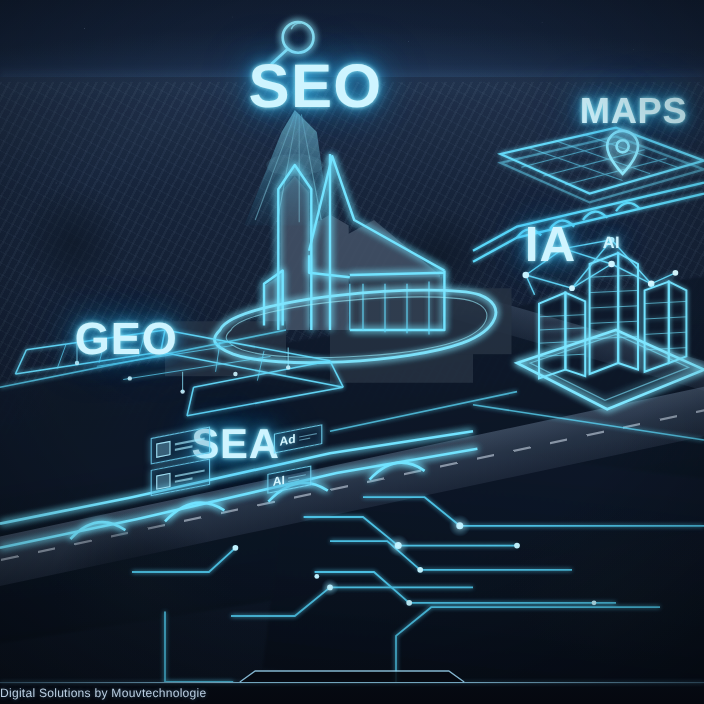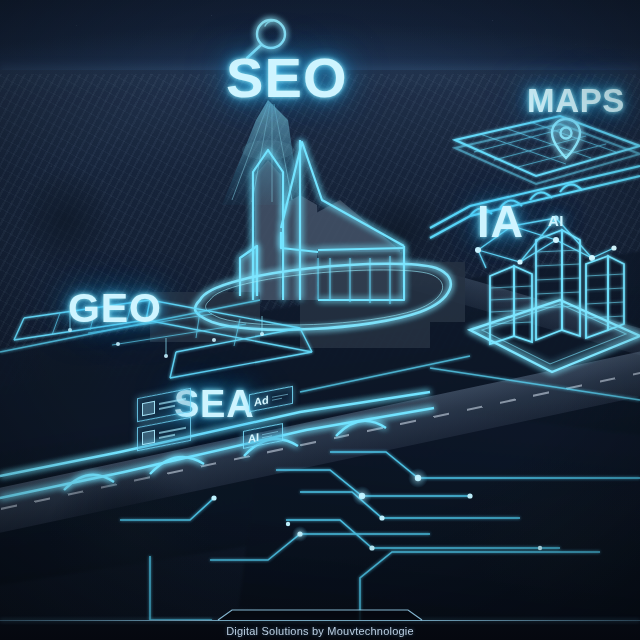--- a/index.html
+++ b/index.html
@@ -200,21 +200,21 @@
     position: absolute; left: 0; bottom: 0; width: 640px; height: 20px;
     background: linear-gradient(180deg, #060a12 0%, #05080f 100%);
   }
   #footer-rule {
     position: absolute; left: 0; bottom: 19px; width: 640px; height: 1px;
     background: linear-gradient(90deg, rgba(120,190,225,.30), rgba(150,215,245,.75) 35%, rgba(150,215,245,.75) 65%, rgba(120,190,225,.30));
     box-shadow: 0 0 4px rgba(120,200,240,.45);
   }
   #footer-text {
     position: absolute; left: 0; bottom: 3px; width: 640px;
-    text-align: center;
+    text-align: left;
     color: #b9cde0;
     font-size: 11px;
     letter-spacing: .02em;
     text-shadow: 0 0 4px rgba(110,170,215,.45);
   }
 </style>
 </head>
 <body>
 
 <div id="scene">

